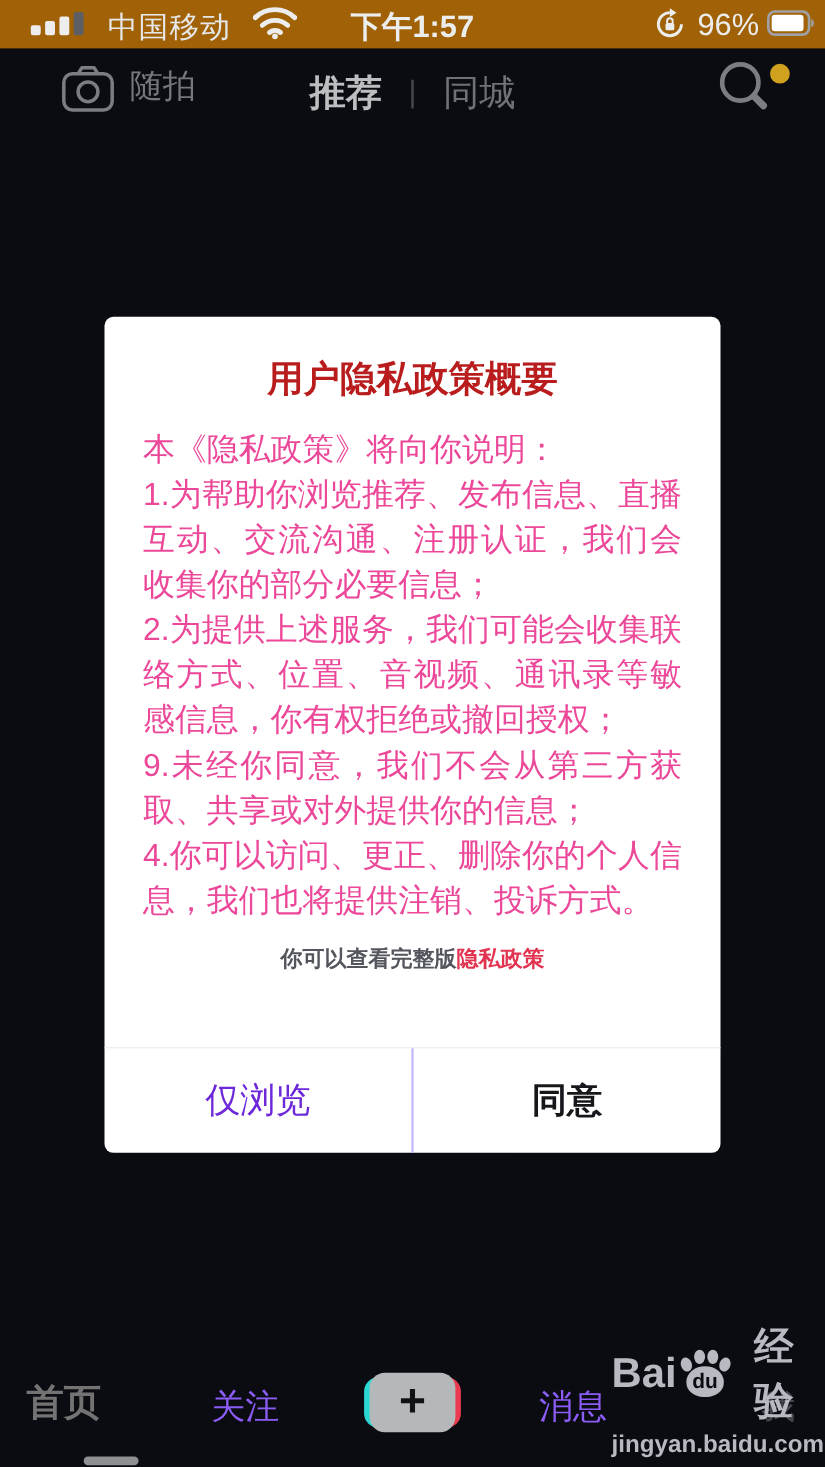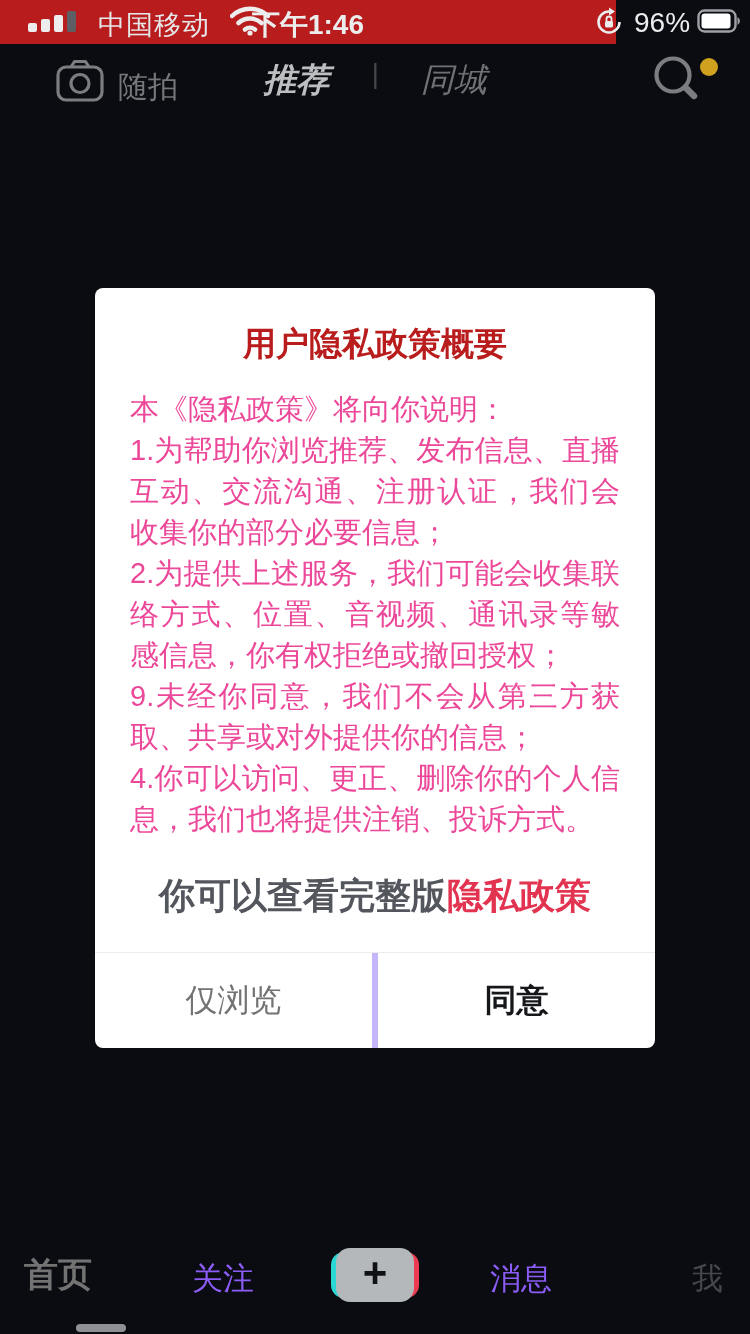--- a/index.html
+++ b/index.html
@@ -3,52 +3,52 @@
 <meta charset="utf-8">
 <style>
   * { margin:0; padding:0; box-sizing:border-box; }
   html,body { background:#000; }
   body { font-family:"Liberation Sans", sans-serif; }
   #screen {
     position:relative; width:750px; height:1334px;
     background:#0a0c11; overflow:hidden; margin:0 auto;
   }
   
-  .statusbar { position:absolute; left:0; top:0; width:616px; height:44px; background:#b91c1c; }
+  .statusbar { position:absolute; left:0; top:0; width:750px; height:44px; background:#a16207; }
   .sig { position:absolute; left:28px; top:10px; width:58px; height:22px; display:flex; align-items:flex-end; gap:4px; }
   .sig i { display:block; width:9px; border-radius:2px; background:#ededee; }
   .sig i:nth-child(1){height:9px;} .sig i:nth-child(2){height:13px;}
   .sig i:nth-child(3){height:17px;} .sig i:nth-child(4){height:21px; background:#5e5f64;}
   .carrier { position:absolute; left:98px; top:7px; font-size:27px; color:#e6e7e9; font-weight:400; letter-spacing:1px; }
   .wifi { position:absolute; left:230px; top:6px; }
   .sb-time { position:absolute; left:0; right:0; top:6px; text-align:center; font-size:28px; font-weight:700; color:#eceded; }
   .rotlock { position:absolute; left:594px; top:7px; }
   .batt-pct { position:absolute; left:634px; top:7px; font-size:28px; color:#eceded; }
   .battery { position:absolute; left:697px; top:9px; }
   
   .topnav { position:absolute; left:0; top:44px; width:750px; height:80px; }
-  .shoot { position:absolute; left:36px; top:14px; display:flex; align-items:flex-end; gap:14px;padding-left:20px; }
+  .shoot { position:absolute; left:36px; top:14px; display:flex; align-items:flex-start; gap:14px;padding-left:20px; }
   .shoot-label { font-size:30px; color:#76777b; }
-  .nav-center { position:absolute; left:0; right:0; top:14px; display:flex; justify-content:center; align-items:flex-start; gap:42px; height:52px;font-style:italic; }
+  .nav-center { position:absolute; left:0; right:0; top:14px; display:flex; justify-content:center; align-items:center; gap:24px; height:52px; }
   .nav-tab { font-size:33px; }
   .nav-tab.active { color:#bdbec0; font-weight:700; }
   .nav-tab.inactive { color:#707175; font-weight:400; }
   .nav-div { color:#46474b; font-size:28px; }
   .searchwrap { position:absolute; right:28px; top:6px; width:74px; height:68px; }
   .gold-dot { position:absolute; right:4px; top:8px; width:18px; height:18px; border-radius:50%; background:#cfa11f; }
   
   .dialog { position:absolute; left:95px; top:288px; width:560px; height:760px; background:#ffffff; border-radius:8px; }
   .dlg-title { margin-top:34px; text-align:center; font-size:33px; font-weight:700; color:#b91c1c; }
   .dlg-body { margin:22px 35px 0 35px; width:490px; font-size:29px; line-height:41px; color:#ec4899; text-align:justify; }
   .dlg-body p { text-align:justify; }
-  .dlg-footer { margin-top:32px; text-align:center; font-size:36px; font-weight:600; color:#54565d; }
+  .dlg-footer { margin-top:18px; text-align:center; font-size:20px; font-weight:600; color:#54565d; }
   .dlg-footer .link { color:#e23450; font-weight:700; }
   .dlg-buttons { position:absolute; left:0; bottom:0; width:560px; height:96px; border-top:1px solid #ececec; display:flex; }
   .dlg-btn { flex:1; border:none; background:transparent; font-family:inherit; font-size:32px; cursor:pointer; }
-  .dlg-btn.browse { color:#737373; border-right:6px solid #c4b5fd; font-weight:400; }
+  .dlg-btn.browse { color:#6d28d9; border-right:2px solid #c4b5fd; font-weight:400; }
   .dlg-btn.agree { color:#16171b; font-weight:700; }
   
   .tabbar { position:absolute; left:0; bottom:0; width:750px; height:94px; }
   .tab { position:absolute; top:18px; font-size:31px; color:#8b5cf6; }
   .tab.home { left:24px; top:12px; font-size:34px; font-weight:700; color:#737373; }
   .tab.follow { left:192px; }
   .tab.message { left:490px; }
   .tab.me { left:692px; color:#46474c; }
   .home-indicator { position:absolute; left:76px; bottom:2px; width:50px; height:8px; border-radius:4px; background:#8f9094; }
   .plus-btn { position:absolute; left:331px; top:8px; width:88px; height:54px; cursor:pointer; }
@@ -86,21 +86,21 @@
       </span>
     <span class="carrier">中国移动</span>
     <span class="wifi">
       <svg width="40" height="30" viewBox="0 0 40 30">
         <path d="M2 10 A26 26 0 0 1 38 10" fill="none" stroke="#ededee" stroke-width="4.5" stroke-linecap="round"></path>
         <path d="M8.5 17 A17 17 0 0 1 31.5 17" fill="none" stroke="#ededee" stroke-width="4.5" stroke-linecap="round"></path>
         <path d="M15 23.5 A8 8 0 0 1 25 23.5" fill="none" stroke="#ededee" stroke-width="4.5" stroke-linecap="round"></path>
         <circle cx="20" cy="27" r="2.6" fill="#ededee"></circle>
       </svg>
     </span>
-    <span class="sb-time">下午1:46</span>
+    <span class="sb-time">下午1:57</span>
     <span class="rotlock">
       <svg width="30" height="30" viewBox="0 0 30 30">
         <path d="M25.5 15 A10.5 10.5 0 1 1 15 4.5" fill="none" stroke="#eceded" stroke-width="2.6"></path>
         <path d="M15 0.5 L21 4.5 L15 8.5 Z" fill="#eceded"></path>
         <rect x="11" y="14" width="8" height="6.5" rx="1.4" fill="#eceded"></rect>
         <path d="M12.5 14 v-2 a2.5 2.5 0 0 1 5 0 v2" fill="none" stroke="#eceded" stroke-width="1.8"></path>
       </svg>
     </span>
     <span class="batt-pct">96%</span>
     <span class="battery">
@@ -166,15 +166,30 @@
       <span class="plus-cyan"></span>
       <span class="plus-red"></span>
       <span class="plus-core">
         <span class="plus-glyph">+</span>
       </span>
     </div>
     <span class="tab message">消息</span>
     <span class="tab me">我</span>
     <span class="home-indicator"></span>
 
+    <div class="watermark">
+      <div class="wm-row">
+        <span class="wm-bai">Bai</span>
+        <span class="wm-paw">
+          <span class="pad"></span>
+          <span class="toe t1"></span>
+            <span class="toe t2"></span>
+          <span class="toe t3"></span>
+            <span class="toe t4"></span>
+          <span class="wm-du">du</span>
+        </span>
+        <span class="wm-suffix">经验</span>
+      </div>
+      <div class="wm-url">jingyan.baidu.com</div>
+    </div>
   </div>
 
 </div>
 
 </body></html>

